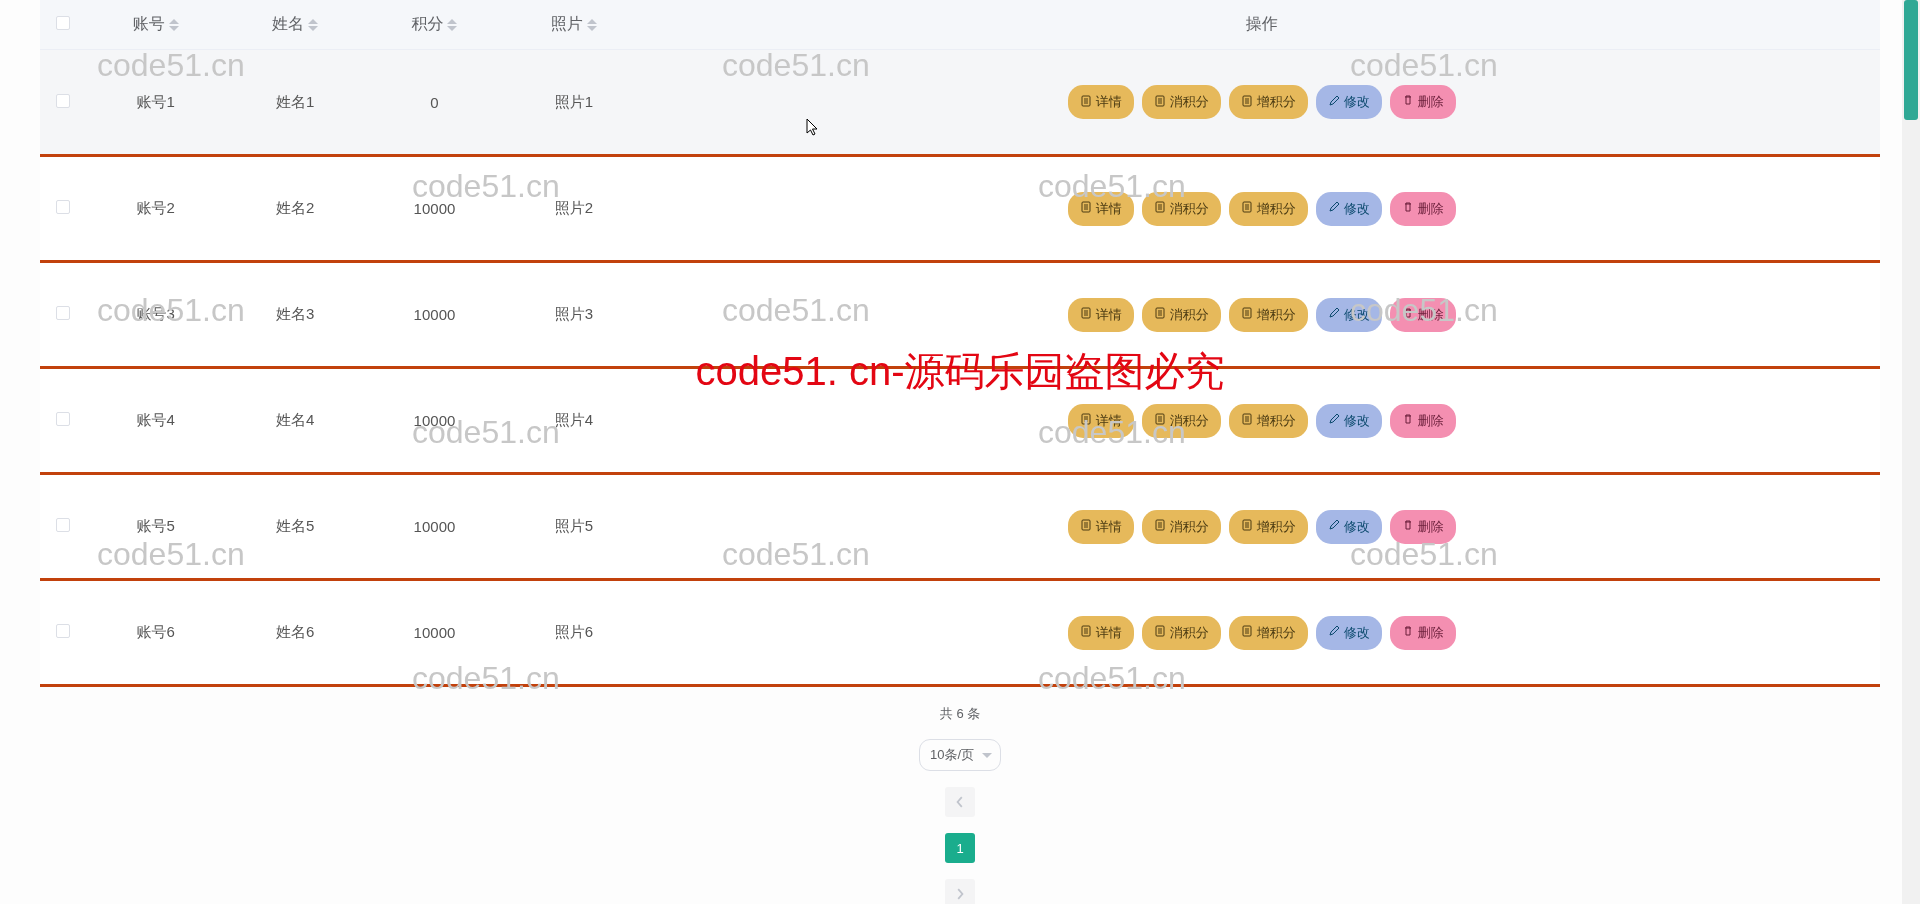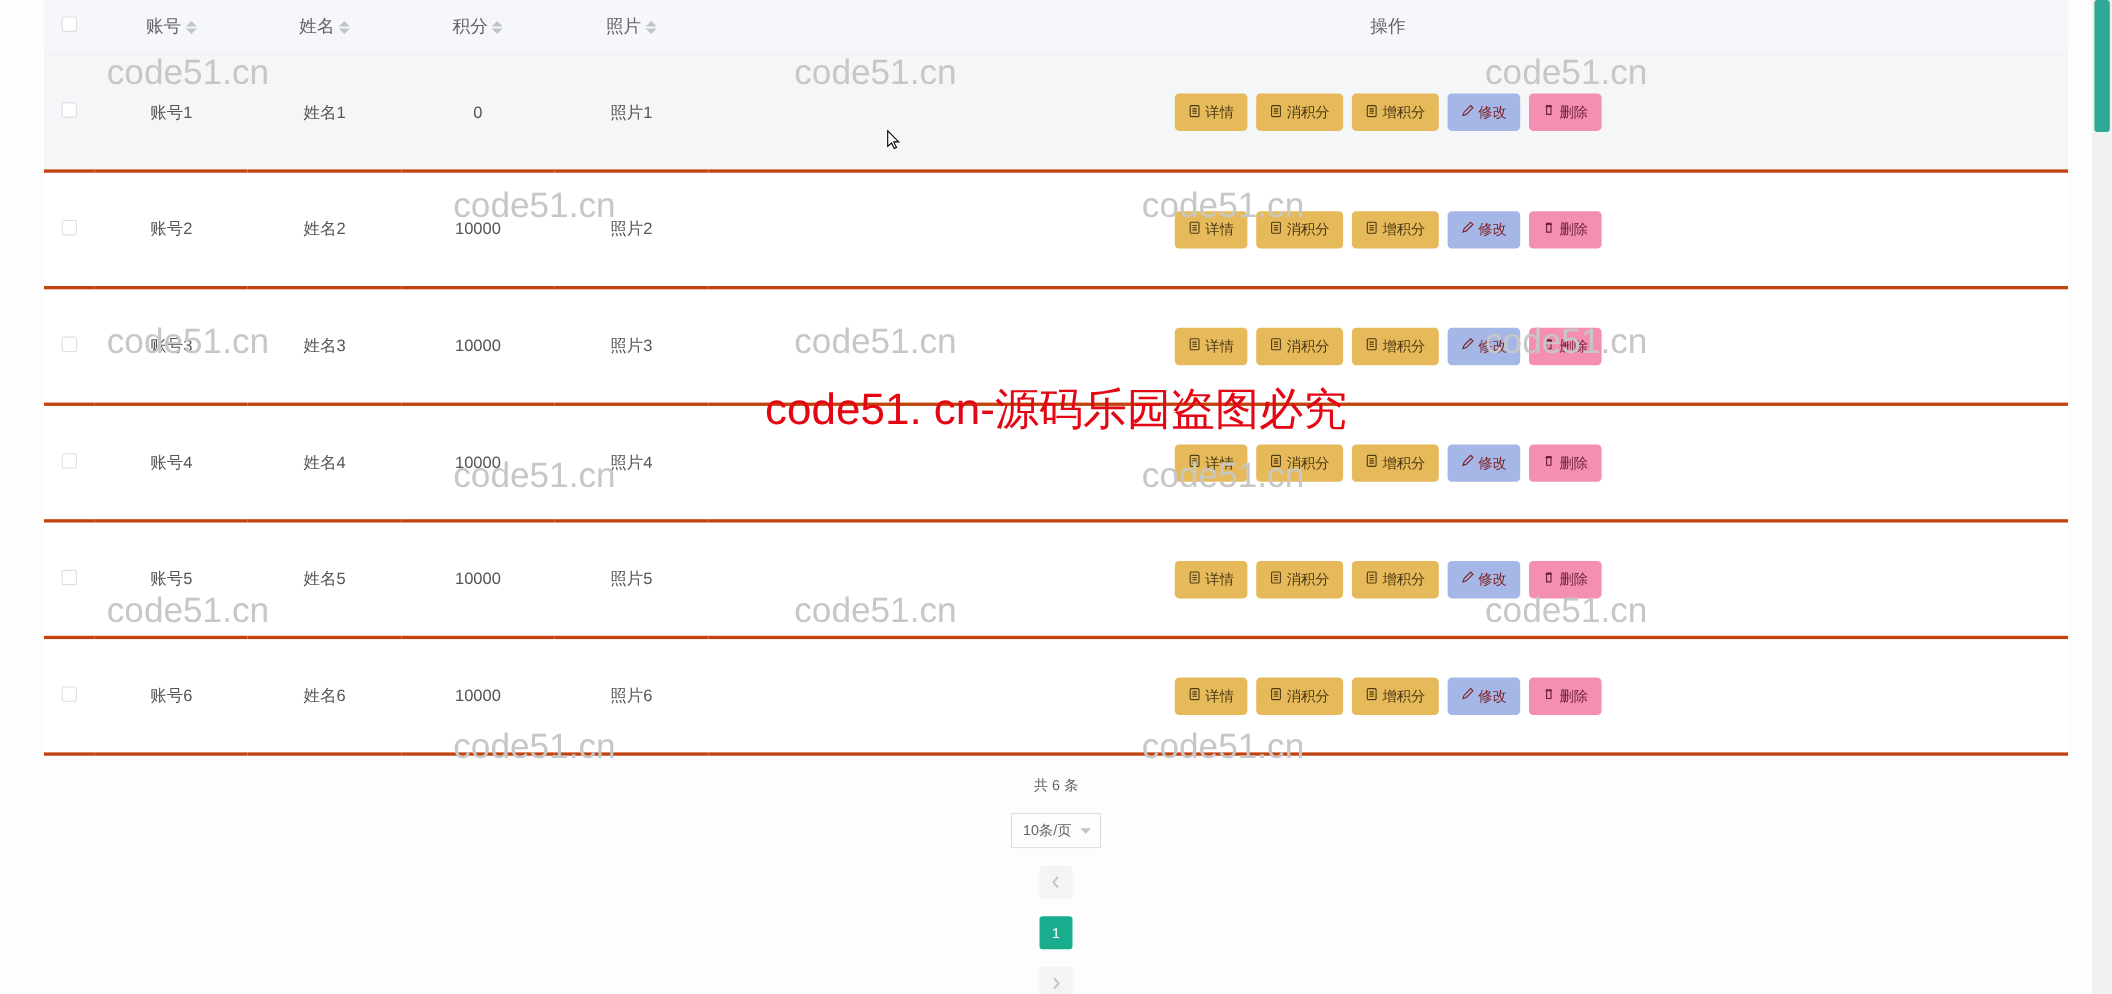--- a/index.html
+++ b/index.html
@@ -14,28 +14,28 @@
 .tbl tbody tr:first-child td { background: #f5f6f8; }
 .th-chk, .td-chk { width: 46px; }
 .chk { display: inline-block; width: 14px; height: 14px; border: 1px solid #dcdfe6; border-radius: 2px; background: #fff; }
 
 .sort { display: inline-flex; flex-direction: column; margin-left: 4px; vertical-align: middle; line-height: 0; }
 .sort-up, .sort-down { width: 0; height: 0; border-left: 5px solid transparent; border-right: 5px solid transparent; }
 .sort-up { border-bottom: 5px solid #c0c4cc; margin-bottom: 2px; }
 .sort-down { border-top: 5px solid #c0c4cc; }
 
 .ops { display: flex; flex-wrap: wrap; gap: 8px; justify-content: center; padding: 8px 10px; }
-.btn { display: inline-flex; align-items: center; gap: 4px; padding: 8px 12px; border-radius: 4px; font-size: 13px; cursor: pointer; border: none; }
+.btn { display: inline-flex; align-items: center; gap: 4px; padding: 8px 12px; border-radius: 15px; font-size: 13px; cursor: pointer; border: none; }
 .btn-yellow { background: #e6b95b; color: #4a3a12; }
-.btn-blue { background: #a5b7e6; color: #7f1d1d; }
+.btn-blue { background: #a5b7e6; color: #0c4a6e; }
 .btn-pink { background: #f48fb1; color: #6a1f3a; font-family: Liberation Serif, serif; }
 .ic { width: 12px; height: 12px; display: inline-block; }
 
 .pager { display: flex; align-items: center; justify-content: center; gap: 16px; padding: 18px 0 8px; font-size: 13px; color: #606266; flex-direction: column; }
-.page-sel { display: inline-flex; align-items: center; border: 1px solid #dcdfe6; border-radius: 0; padding: 6px 26px 6px 10px; position: relative; }
+.page-sel { display: inline-flex; align-items: center; border: 1px solid #dcdfe6; border-radius: 11px; padding: 6px 26px 6px 10px; position: relative; }
 .page-sel::after { content: ""; position: absolute; right: 8px; top: 50%; margin-top: -2px; width: 0; height: 0; border-left: 5px solid transparent; border-right: 5px solid transparent; border-top: 5px solid #c0c4cc; }
 .pg-btn { width: 30px; height: 30px; display: inline-flex; align-items: center; justify-content: center; background: #f4f4f5; color: #c0c4cc; border-radius: 3px; }
 .pg-num { width: 30px; height: 30px; display: inline-flex; align-items: center; justify-content: center; background: #1aad8d; color: #fff; border-radius: 3px; font-weight: 500; }
 .pg-input { width: 44px; height: 28px; border: 1px solid #dcdfe6; border-radius: 3px; text-align: center; font-size: 13px; }
 
 
 .wm { position: absolute; color: #c7c7c7; font-size: 32px; pointer-events: none; user-select: none; }
 .big-wm { position: absolute; color: #e30613; font-size: 40px; font-family: "SimHei", sans-serif; left: 0; right: 0; text-align: center; top: 344px; pointer-events: none; }
 
 .scroll-track { position: absolute; right: 0; top: 0; width: 18px; height: 100%; background: #f1f1f1; }

